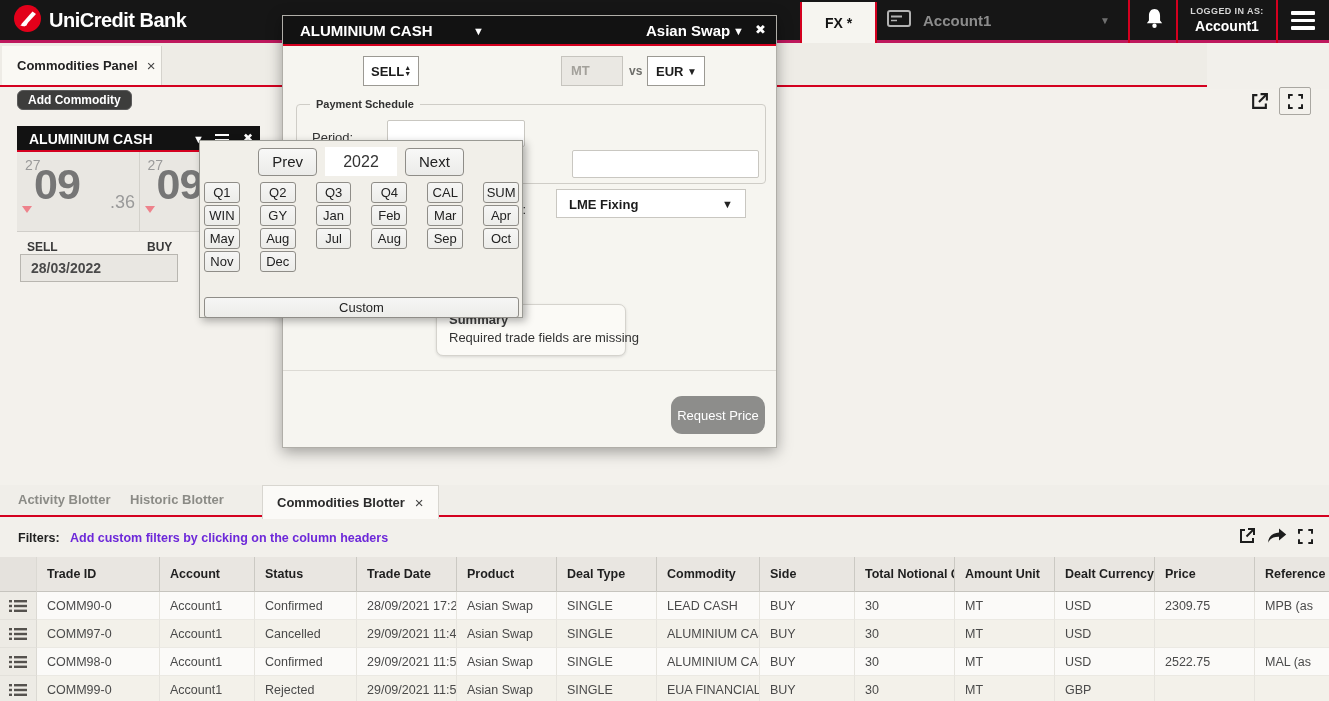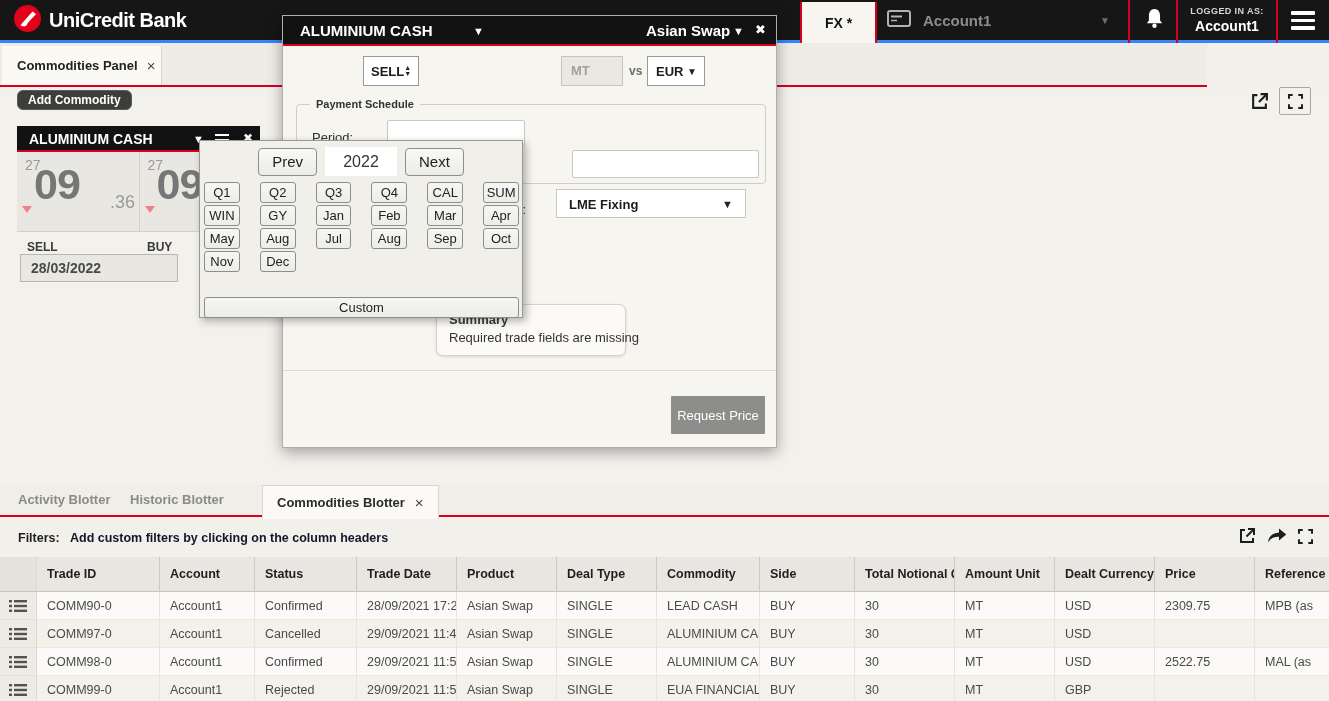--- a/index.html
+++ b/index.html
@@ -1,20 +1,20 @@
 <!DOCTYPE html>
 <html><head>
 <meta charset="utf-8">
 <style>
 *{box-sizing:border-box;margin:0;padding:0}
 html,body{margin:0;background:#cfcdc8;font-family:"Liberation Sans",sans-serif}
 .screen{position:relative;width:1329px;height:701px;overflow:hidden;background:#f2f0eb}
 
 
-.topbar{position:absolute;left:0;top:0;width:1329px;height:43px;background:#161616;border-bottom:3px solid #3b82f6;z-index:40}
+.topbar{position:absolute;left:0;top:0;width:1329px;height:43px;background:#161616;border-bottom:3px solid #be185d;z-index:40}
 .brand{position:absolute;left:14px;top:0;height:40px;display:flex;align-items:center;gap:8px}
 .brand-text{color:#fff;font-weight:bold;font-size:20px;letter-spacing:-.5px}
 .fx-tab{position:absolute;left:800px;top:2px;width:77px;height:41px;background:#f6f5f0;border-left:2px solid #d4001f;border-right:2px solid #d4001f;color:#141414;font-weight:bold;font-size:14px;display:flex;align-items:center;justify-content:center}
 .acct{position:absolute;left:887px;top:0;height:40px;display:flex;align-items:center;gap:12px;cursor:pointer}
 .acct-label{color:#8c8c8c;font-weight:bold;font-size:15px}
 .acct-caret{color:#6f6f6f;font-size:10px;position:absolute;left:213px;top:15px}
 .vsep{position:absolute;top:0;width:2px;height:43px;background:#d4001f}
 .bellbox{position:absolute;left:1137px;top:0;width:34px;height:40px;display:flex;align-items:center;justify-content:center;cursor:pointer}
 .login{position:absolute;left:1180px;top:0;width:94px;height:40px;display:flex;flex-direction:column;align-items:center;justify-content:center;gap:2px}
 .login-label{color:#d6d6d6;font-size:9px;font-weight:bold;letter-spacing:.4px}
@@ -85,30 +85,30 @@
 .fld-label{position:absolute;font-size:13px;color:#333}
 .fld-input{position:absolute;background:#fff;border:1px solid #c9c7c1;border-radius:2px;cursor:text}
 .fx-label{position:absolute;left:168px;top:186px;font-size:13px;color:#333}
 .fx-select{position:absolute;left:273px;top:173px;width:190px;height:29px;background:#fff;border:1px solid #c9c7c1;cursor:pointer}
 .fx-select .lbl{position:absolute;left:12px;top:7px;font-size:13px;font-weight:bold;color:#1c1c1c}
 .fx-select .caret{position:absolute;right:12px;top:8px;font-size:11px;color:#222}
 .summary{position:absolute;left:153px;top:288px;width:190px;height:52px;background:#fbfaf6;border:1px solid #d5d3cd;border-radius:7px;box-shadow:0 1px 3px rgba(0,0,0,.12);padding:7px 12px}
 .summary .s-title{font-size:13px;font-weight:bold;color:#3e3e3e;margin-bottom:3px}
 .summary .s-msg{font-size:13px;color:#333;white-space:nowrap}
 .msep{position:absolute;left:0;top:354px;width:100%;border-top:1px solid #dcdad4}
-.reqbtn{position:absolute;left:388px;top:380px;width:94px;height:38px;background:#8d8d8b;border:none;border-radius:1px;color:#fff;font-size:13px;display:flex;align-items:center;justify-content:center;cursor:pointer;font-family:"Liberation Sans",sans-serif}
+.reqbtn{position:absolute;left:388px;top:380px;width:94px;height:38px;background:#8d8d8b;border:none;border-radius:11px;color:#fff;font-size:13px;display:flex;align-items:center;justify-content:center;cursor:pointer;font-family:"Liberation Sans",sans-serif}
 
 
 .blotter-tabs{position:absolute;left:0;top:485px;width:1329px;height:32px;background:#f0eee9;border-bottom:2px solid #d4001f;z-index:5}
 .btab{position:absolute;top:7px;font-size:13px;font-weight:bold;color:#8b8b86;cursor:pointer;white-space:nowrap}
 .btab.active{top:0;height:34px;background:#fbfaf7;border:1px solid #d8d6d0;border-bottom:none;color:#2b2b2b;display:flex;align-items:center;gap:10px;padding:0 14px;z-index:6}
 .btab .x{font-weight:normal;color:#444;font-size:15px;cursor:pointer}
 .filters-row{position:absolute;left:0;top:519px;width:1329px;height:38px;background:#f2f0eb}
 .filters-label{position:absolute;left:18px;top:12px;font-size:12.5px;font-weight:bold;color:#1f1f1f}
-.filters-hint{position:absolute;left:70px;top:12px;font-size:12.5px;font-weight:bold;color:#0f172a}
+.filters-hint{position:absolute;left:70px;top:12px;font-size:12.5px;font-weight:bold;color:#6d28d9}
 .blotter-icons{position:absolute;left:1238px;top:527px;display:flex;gap:11px;align-items:center}
 .grid{position:absolute;left:0;top:557px;width:1329px}
 .g-row{display:flex;width:1350px}
 .g-cell{flex:none;overflow:hidden;white-space:nowrap;padding-left:10px}
 .g-head .g-cell{height:35px;line-height:35px;background:#e9e6e1;border-right:1px solid #cbc9c3;border-bottom:1px solid #c6c4be;font-size:12.5px;font-weight:bold;color:#1f1f1f;cursor:pointer}
 .g-data .g-cell{height:28px;line-height:28px;font-size:12.5px;color:#4a4a4a;border-right:1px solid #e6e4de;border-bottom:1px solid #ebe9e3}
 .g-icon{flex:none;width:37px;display:flex;align-items:center;justify-content:center;border-right:1px solid #dbd9d3;cursor:pointer}
 .g-head .g-icon{background:#e5e2dd;border-bottom:1px solid #c6c4be}
 .g-data .g-icon{background:#edebe5;border-bottom:1px solid #e3e1db}
 .row-a{background:#fbfaf8}

